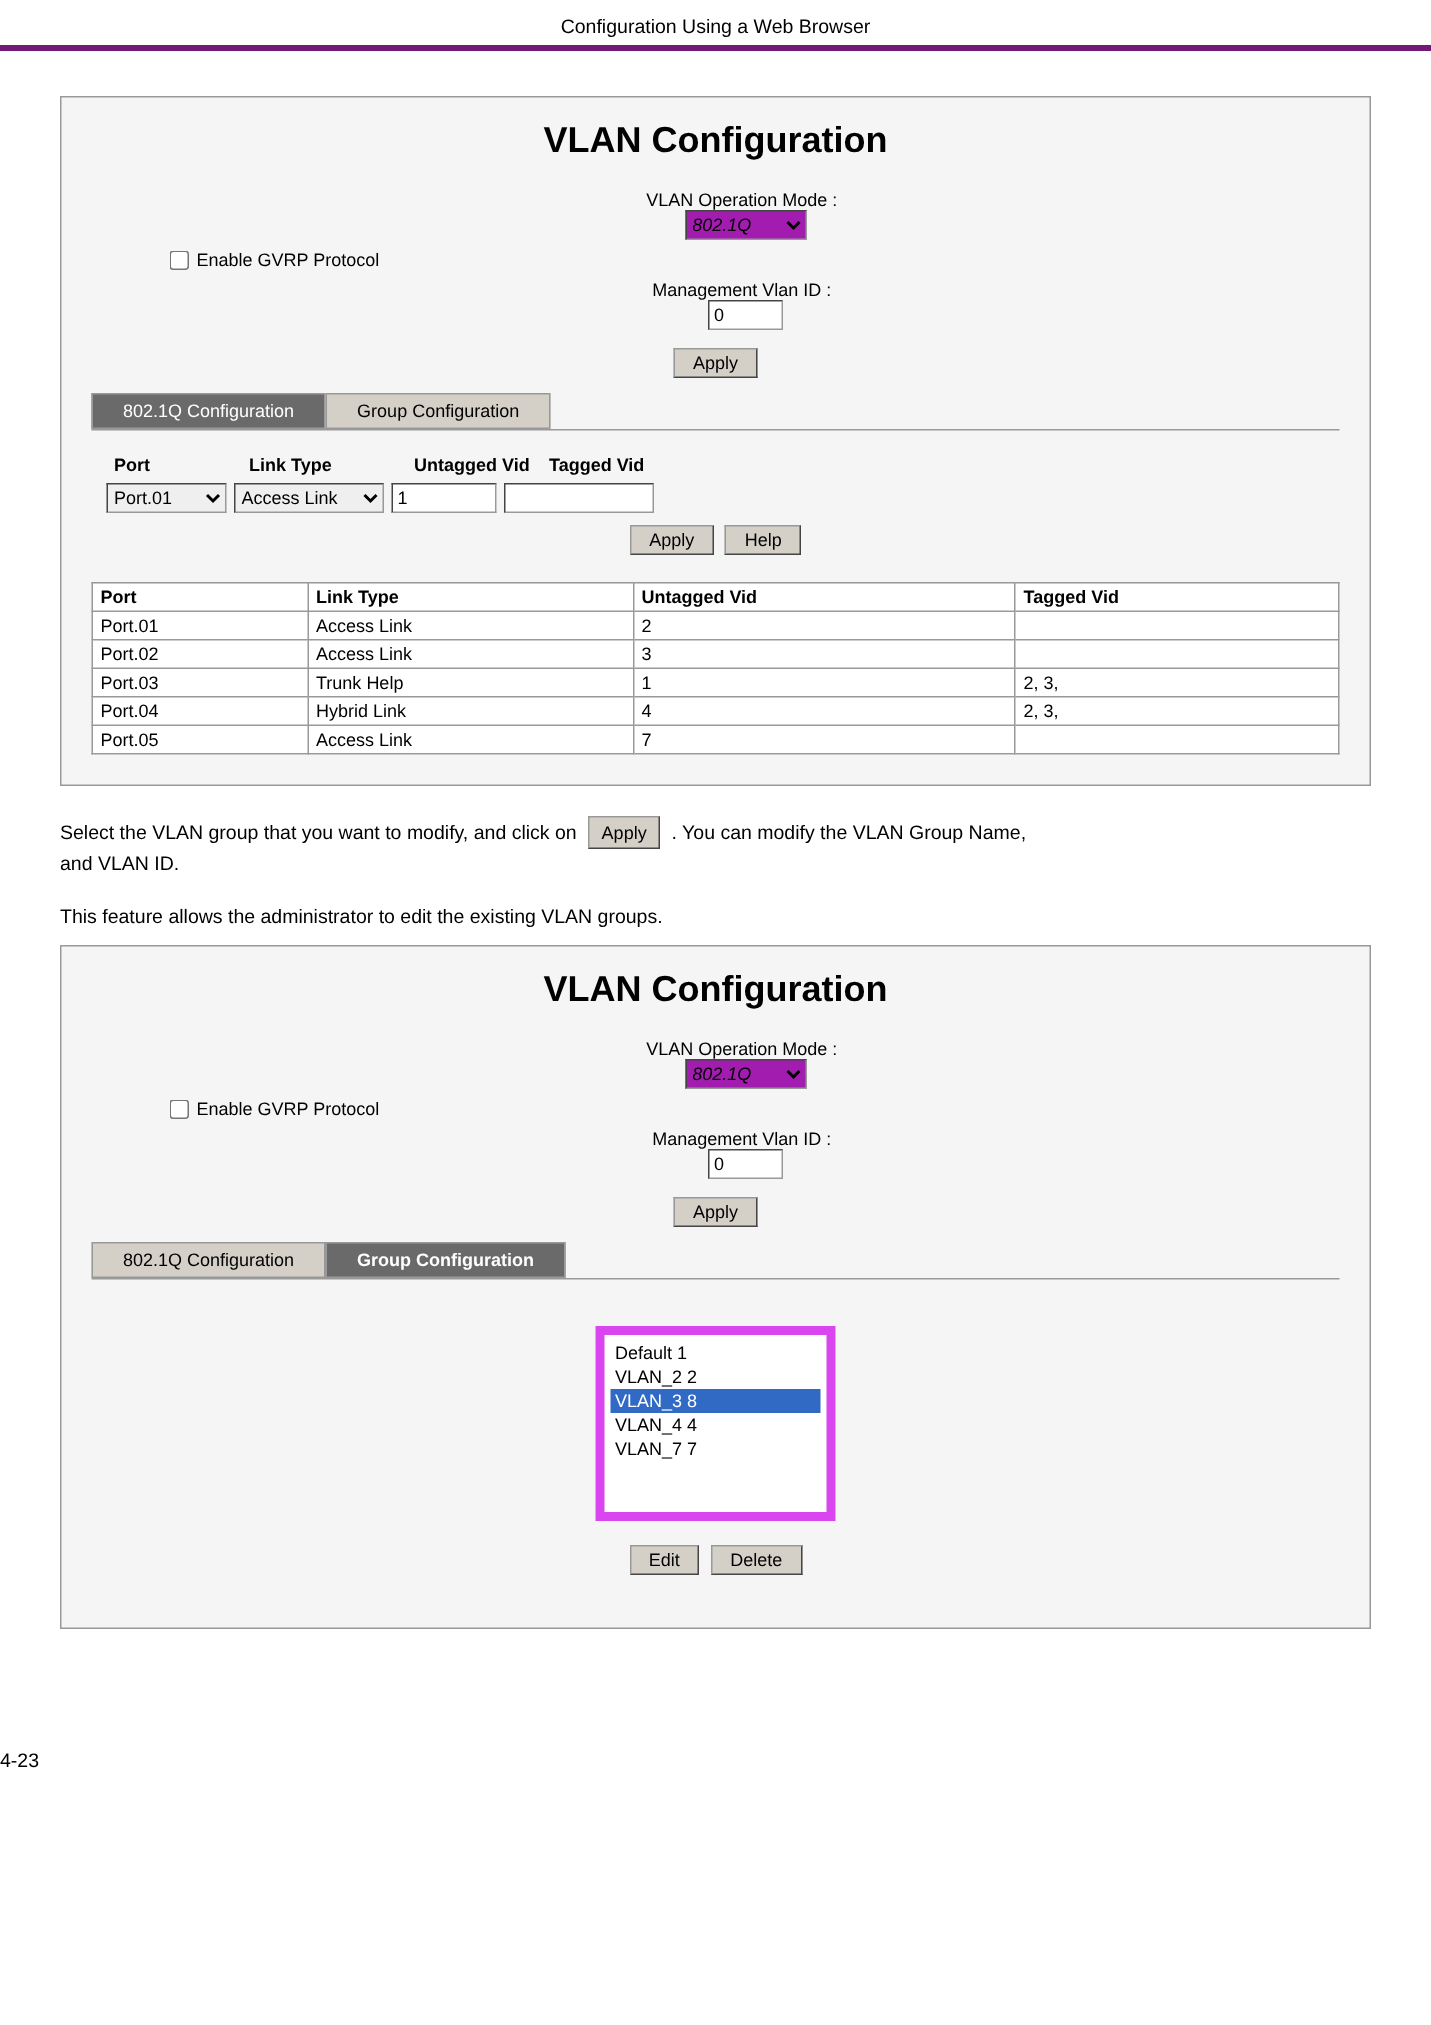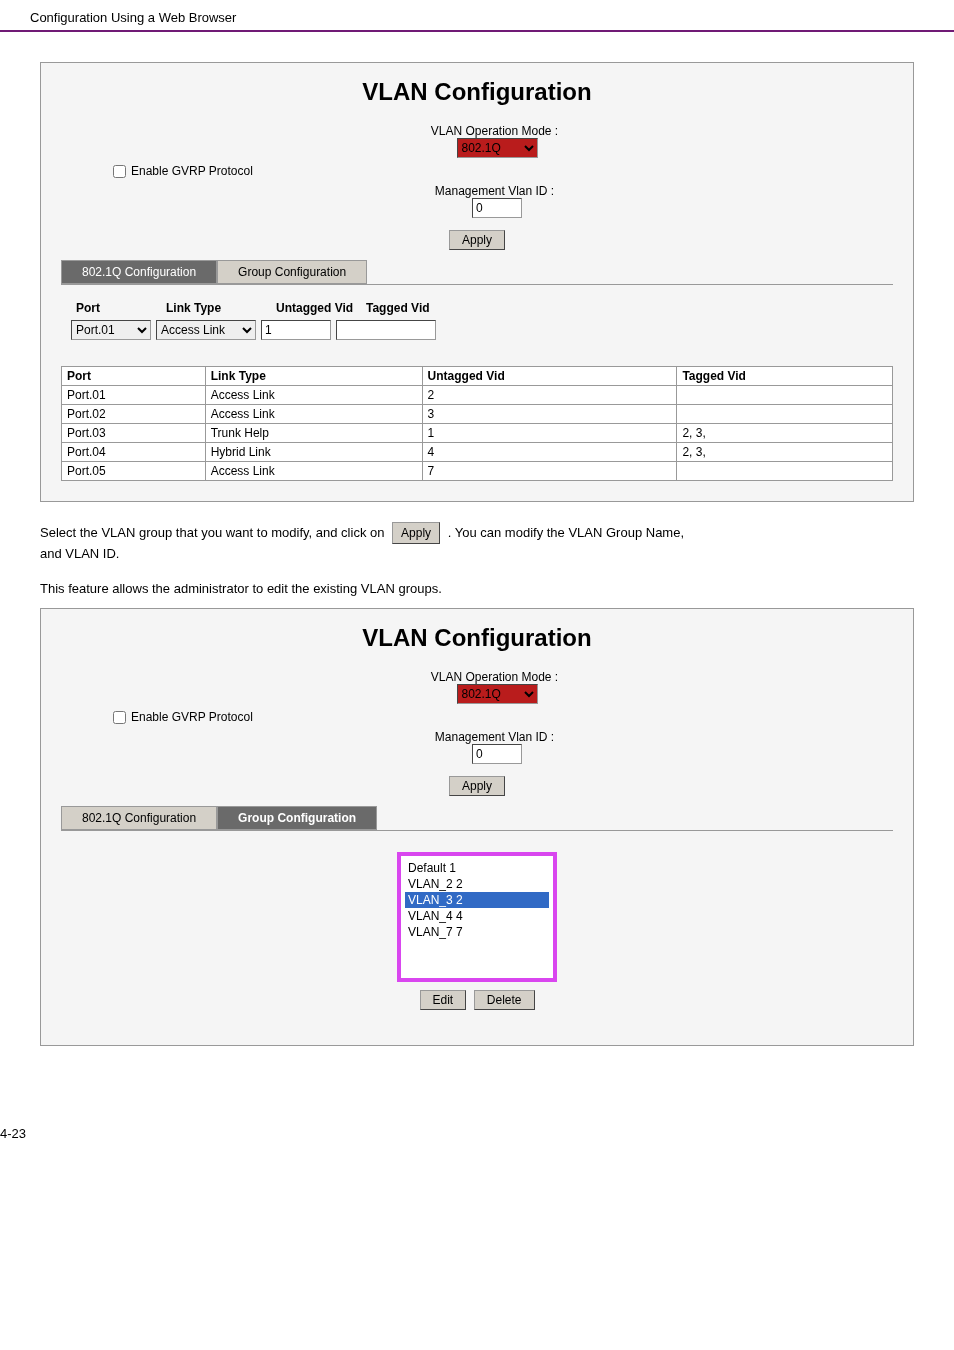--- a/index.html
+++ b/index.html
@@ -7,24 +7,24 @@
       font-family: Arial, sans-serif;
       font-size: 13px;
       background: #fff;
       color: #000;
       width: 954px;
       min-height: 1350px;
       position: relative;
     }
 
     .page-header {
-      text-align: left;
+      text-align: center;
       padding: 10px 30px 5px 30px;
       font-size: 13px;
-      border-bottom: 2px solid #701a75;
+      border-bottom: 4px solid #701a75;
       margin-bottom: 20px;
     }
 
     .page-content {
       padding: 10px 40px 30px 40px;
     }
 
     .vlan-box {
       border: 1px solid #999;
       background: #f5f5f5;
@@ -58,21 +58,22 @@
       background: #fff;
       font-size: 12px;
       padding: 1px 3px;
       height: 20px;
     }
 
     select.form-select {
       font-size: 12px;
       height: 20px;
       border: 1px inset #999;
-      background: #b91c1c;
+      background: #a21caf;
+      font-style: italic;
     }
 
     .checkbox-row {
       display: flex;
       align-items: center;
       margin-left: 52px;
       margin-bottom: 6px;
     }
 
     .apply-row {
@@ -151,26 +152,26 @@
       background: #fff;
     }
 
     .desc-text {
       font-size: 13px;
       margin: 15px 0 10px 0;
       line-height: 1.5;
     }
 
     .group-config-list {
-      border: 4px solid #d946ef;
+      border: 6px solid #d946ef;
       background: #fff;
       width: 160px;
       height: 130px;
       font-size: 12px;
-      margin: 6px auto;
+      margin: 16px auto;
       padding: 4px;
       overflow-y: auto;
     }
 
     .group-list-item {
       padding: 1px 3px;
       cursor: pointer;
       white-space: nowrap;
     }
 
@@ -280,20 +281,24 @@
         </select>
         <select style="width:100px; font-size:12px; height:20px; border:1px inset #999;">
           <option>Access Link</option>
           <option>Trunk Link</option>
           <option>Hybrid Link</option>
         </select>
         <input type="text" class="input-vid" value="1" style="">
         <input type="text" class="input-tagged-vid" value="" style="">
       </div>
 
+      <div style="text-align:center; margin-top:5px;">
+        <button class="btn">Apply</button>
+        <button class="btn">Help</button>
+      </div>
     </div>
 
     <table class="port-table">
       <thead>
         <tr>
           <th>Port</th>
           <th>Link Type</th>
           <th>Untagged Vid</th>
           <th>Tagged Vid</th>
         </tr>
@@ -373,21 +378,21 @@
       </div>
       <div class="tab active group-tab-active">
         <span>Group Configuration</span>
       </div>
     </div>
 
     <div style="padding: 15px 20px;">
       <div class="group-config-list" id="group-list">
       <div class="group-list-item">Default    1</div>
           <div class="group-list-item">VLAN_2    2</div>
-          <div class="group-list-item selected">VLAN_3    2</div>
+          <div class="group-list-item selected">VLAN_3    8</div>
           <div class="group-list-item">VLAN_4    4</div>
           <div class="group-list-item">VLAN_7    7</div>
         </div>
 
       <div style="text-align:center; margin-top:8px;">
         <button class="btn">Edit</button>
         <button class="btn">Delete</button>
       </div>
     </div>
   </div>

